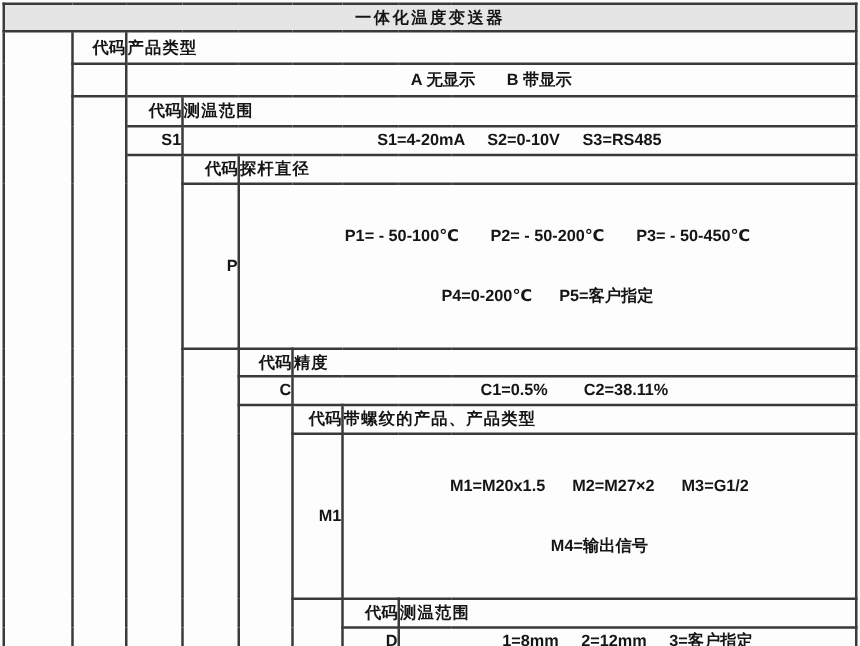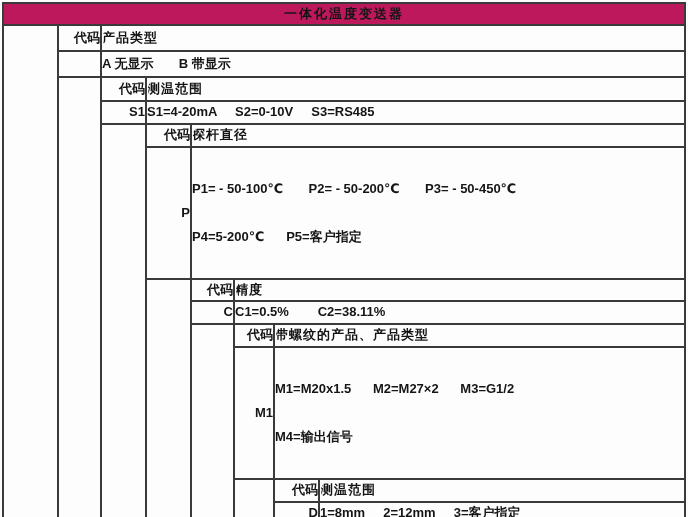--- a/index.html
+++ b/index.html
@@ -28,31 +28,30 @@
     font-weight: bold;
     font-size: 13px;
     line-height: 1.25;
     overflow: hidden;
     vertical-align: middle;
   }
   .title-cell {
     text-align: center;
     font-size: 15px;
     letter-spacing: 2px;
-    background: #be185d;
+    background: #e5e5e5;
   }
   .center { text-align: right; }
   .name-cell {
     text-align: left;
     padding-left: 8px;
     letter-spacing: 1px;
-    border-radius: 11px;
   }
   .opt-cell {
-    text-align: left;
+    text-align: center;
     padding-left: 8px;
     white-space: pre;
   }
   .opt-cell div { white-space: pre; }
 </style>
 </head>
 <body>
 
 <div class="page">
   <table class="sel">
@@ -96,21 +95,21 @@
 
       <tr style="height:23px">
         <td rowspan="12"></td>
         <td class="center">代码</td>
         <td colspan="6" class="name-cell">探杆直径</td>
       </tr>
       <tr style="height:45px">
         <td class="center">P</td>
         <td colspan="6" class="opt-cell">
           <div>P1= - 50-100℃       P2= - 50-200℃       P3= - 50-450℃</div>
-          <div>P4=5-200℃      P5=客户指定</div>
+          <div>P4=0-200℃      P5=客户指定</div>
         </td>
       </tr>
 
       <tr style="height:22px">
         <td rowspan="10"></td>
         <td class="center">代码</td>
         <td colspan="5" class="name-cell">精度</td>
       </tr>
       <tr style="height:23px">
         <td class="center">C</td>

